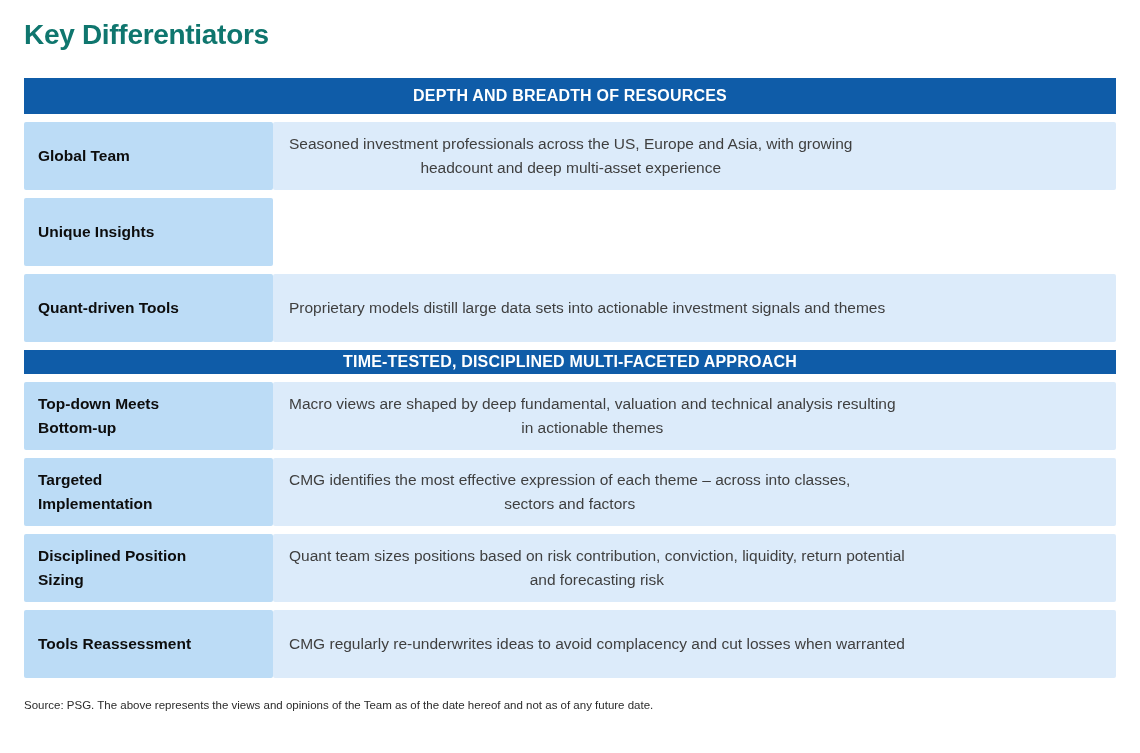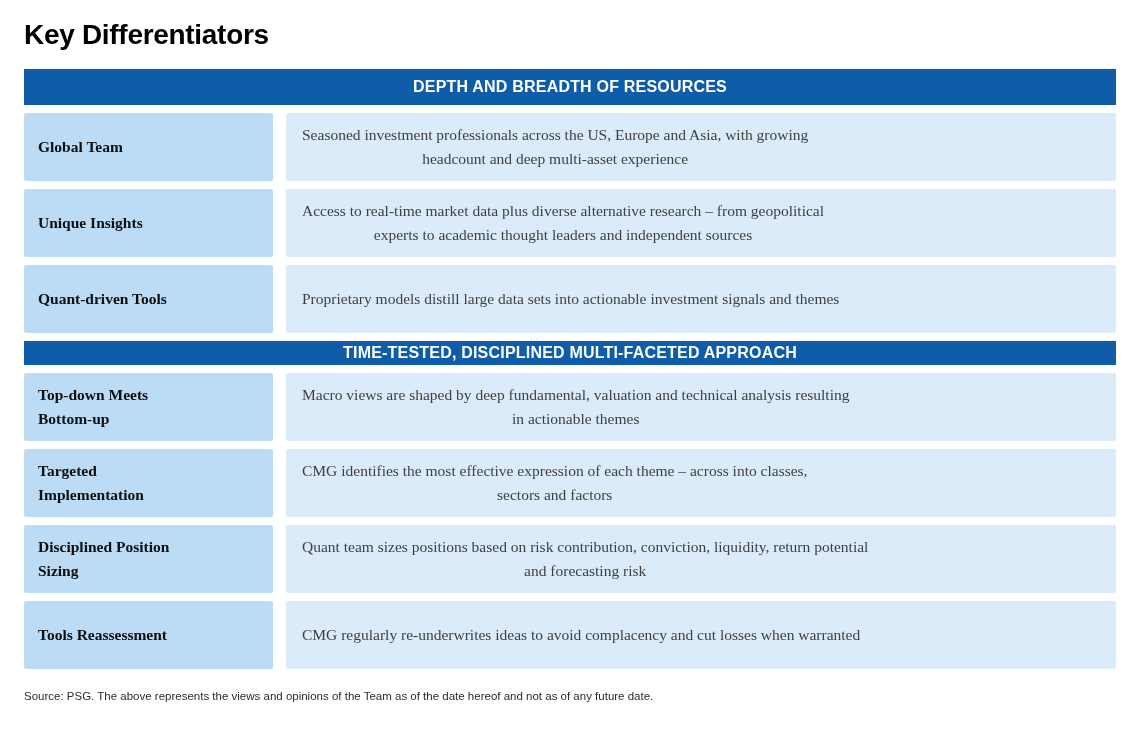--- a/index.html
+++ b/index.html
@@ -14,42 +14,40 @@
     padding: 18px 24px 0 24px;
     background: #ffffff;
     font-family: "Liberation Sans", sans-serif;
     overflow: hidden;
   }
   .page-title {
     margin: 0;
     font-size: 28px;
     line-height: 34px;
     font-weight: 700;
-    color: #000000;
+    color: #0f766e;
     letter-spacing: -0.3px;
   }
   .section { margin-top: 0; }
   .section-header {
-    margin-top: 17px;
+    margin-top: 26px;
     height: 36px;
     background: #0f5ca8;
     color: #ffffff;
     font-size: 16px;
     font-weight: 700;
     letter-spacing: 0.2px;
     display: flex;
     align-items: center;
     justify-content: center;
   }
   .section-header.second { margin-top: 8px; height: 24px; }
   .row {
     display: flex;
-    gap: 13px;
     margin-top: 8px;
-    font-family: Liberation Serif, serif;
   }
   .row:first-of-type { margin-top: 7px; }
   .label-cell {
     width: 249px;
     min-height: 68px;
     box-sizing: border-box;
     background: #bcdcf6;
     border-radius: 2px;
     display: flex;
     align-items: center;
@@ -93,22 +91,20 @@
     <div class="section-header">DEPTH AND BREADTH OF RESOURCES</div>
 
     <div class="row">
       <div class="label-cell">Global Team</div>
       <div class="desc-cell">Seasoned investment professionals across the US, Europe and Asia, with growing
 headcount and deep multi-asset experience</div>
     </div>
 
     <div class="row">
       <div class="label-cell">Unique Insights</div>
-      <div class="desc-cell">Access to real-time market data plus diverse alternative research – from geopolitical
-experts to academic thought leaders and independent sources</div>
     </div>
 
     <div class="row">
       <div class="label-cell">Quant-driven Tools</div>
       <div class="desc-cell">Proprietary models distill large data sets into actionable investment signals and themes</div>
     </div>
   </div>
 
   <div class="section">
     <div class="section-header second">TIME-TESTED, DISCIPLINED MULTI-FACETED APPROACH</div>

